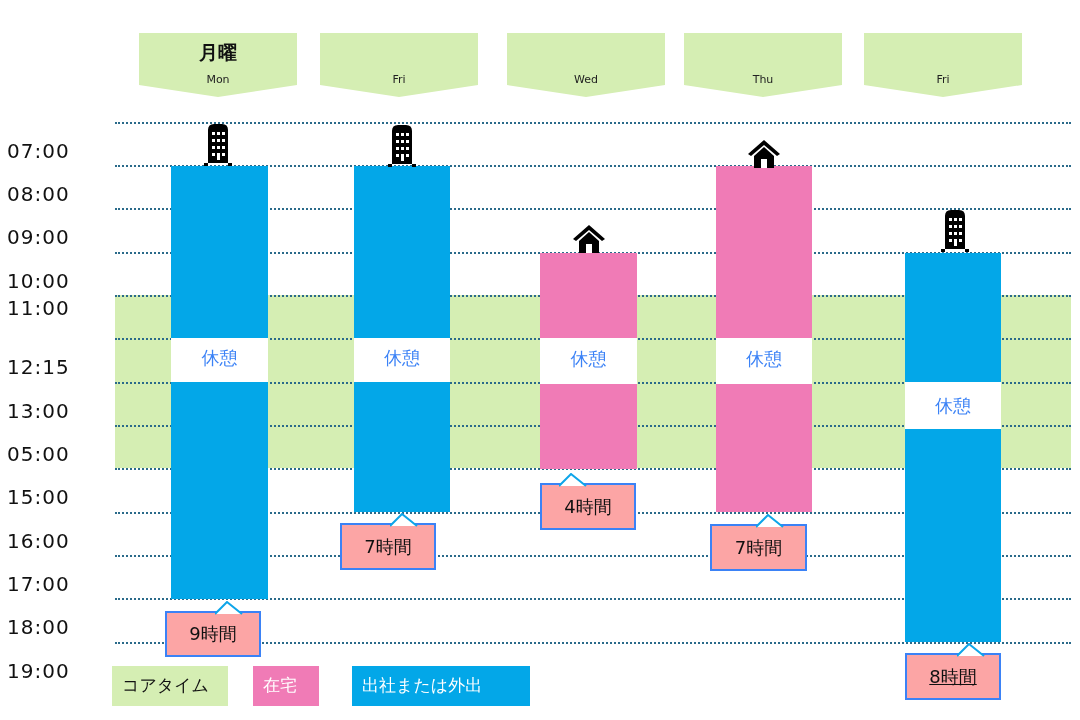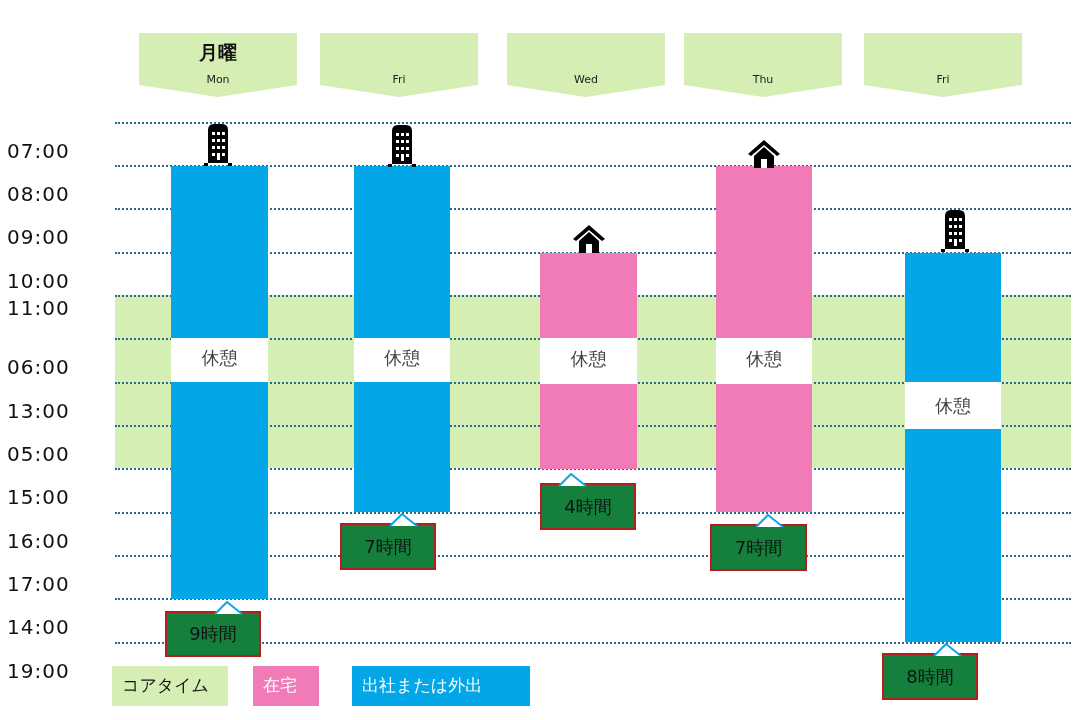--- a/index.html
+++ b/index.html
@@ -5,22 +5,22 @@
   html,body{margin:0;padding:0;background:#fff;}
   body{width:1080px;height:720px;position:relative;overflow:hidden;font-family:"DejaVu Sans","Liberation Sans",sans-serif;color:#111;}
   .day-header{position:absolute;top:33px;width:158px;height:64px;}
   .day-header svg{position:absolute;left:0;top:0;}
   .day-jp{position:absolute;top:9px;left:0;width:100%;text-align:center;font-weight:bold;font-size:19px;line-height:20px;}
   .day-en{position:absolute;top:41px;left:0;width:100%;text-align:center;font-size:11px;line-height:12px;color:#222;}
   .core{position:absolute;left:115px;width:956px;background:#d5eeb3;}
   .grid{position:absolute;left:115px;width:956px;height:0;border-top:2px dotted #2a6a8a;}
   .tlabel{position:absolute;left:7px;width:80px;font-size:20px;line-height:20px;letter-spacing:1px;color:#111;margin-top:28px;}
   .bar{position:absolute;}
-  .brk{position:absolute;background:#fff;text-align:center;font-size:18px;color:#404040;}
-  .callout{position:absolute;background:#15803d;border:2px solid #b91c1c;text-align:center;font-size:18px;color:#111;box-sizing:border-box;}
+  .brk{position:absolute;background:#fff;text-align:center;font-size:18px;color:#3b82f6;}
+  .callout{position:absolute;background:#fca5a5;border:2px solid #3b82f6;text-align:center;font-size:18px;color:#111;box-sizing:border-box;}
   .callout svg{position:absolute;top:-12px;}
   .icon{position:absolute;}
   .legend{position:absolute;top:666px;height:40px;line-height:38px;font-size:17px;padding:0 10px;box-sizing:border-box;}
 </style>
 </head>
 <body>
 
 <div class="core" style="top:295px;height:173px;"></div>
 
 <div>
@@ -38,27 +38,27 @@
   <div class="grid" style="top:598px"></div>
   <div class="grid" style="top:642px"></div>
 </div>
 
 <div>
   <div class="tlabel" style="top:113px">07:00</div>
   <div class="tlabel" style="top:156px">08:00</div>
   <div class="tlabel" style="top:199px">09:00</div>
   <div class="tlabel" style="top:243px">10:00</div>
   <div class="tlabel" style="top:270px">11:00</div>
-  <div class="tlabel" style="top:329px">06:00</div>
+  <div class="tlabel" style="top:329px">12:15</div>
   <div class="tlabel" style="top:373px">13:00</div>
   <div class="tlabel" style="top:416px">05:00</div>
   <div class="tlabel" style="top:459px">15:00</div>
   <div class="tlabel" style="top:503px">16:00</div>
   <div class="tlabel" style="top:546px">17:00</div>
-  <div class="tlabel" style="top:589px">14:00</div>
+  <div class="tlabel" style="top:589px">18:00</div>
   <div class="tlabel" style="top:633px">19:00</div>
 </div>
 
 <div class="day-header" style="left:139px">
   <svg width="158" height="64">
       <polygon points="0,0 158,0 158,52 79,64 0,52" fill="#d5eeb3"></polygon>
     </svg>
   <div class="day-jp">月曜</div>
   <div class="day-en">Mon</div>
 </div>
@@ -179,21 +179,21 @@
       <rect x="13" y="15" width="3" height="3"></rect>
       <rect x="18" y="15" width="3" height="3"></rect>
       <rect x="8" y="22" width="3" height="3"></rect>
       <rect x="13" y="22" width="3" height="3"></rect>
       <rect x="18" y="22" width="3" height="3"></rect>
       <rect x="8" y="29" width="3" height="3"></rect>
       <rect x="13" y="29" width="3" height="7"></rect>
       <rect x="18" y="29" width="3" height="3"></rect>
     </g>
   </svg>
-<div class="callout" style="left:882px;top:653px;width:96px;height:47px;line-height:43px;">
+<div class="callout" style="left:905px;top:653px;width:96px;height:47px;line-height:43px;text-decoration:underline;">
   <svg width="40" height="14" style="left:50px">
       <polyline points="0,13 12,1 27,13" fill="#fff" stroke="#0ea5e9" stroke-width="2"></polyline>
     </svg>
   <span>8時間</span>
 </div>
 
 <div>
   <div class="legend" style="left:112px;width:116px;background:#d5eeb3;color:#111;">コアタイム</div>
   <div class="legend" style="left:253px;width:66px;background:#f07bb6;color:#fff;">在宅</div>
   <div class="legend" style="left:352px;width:178px;background:#03a7e8;color:#fff;">出社または外出</div>

